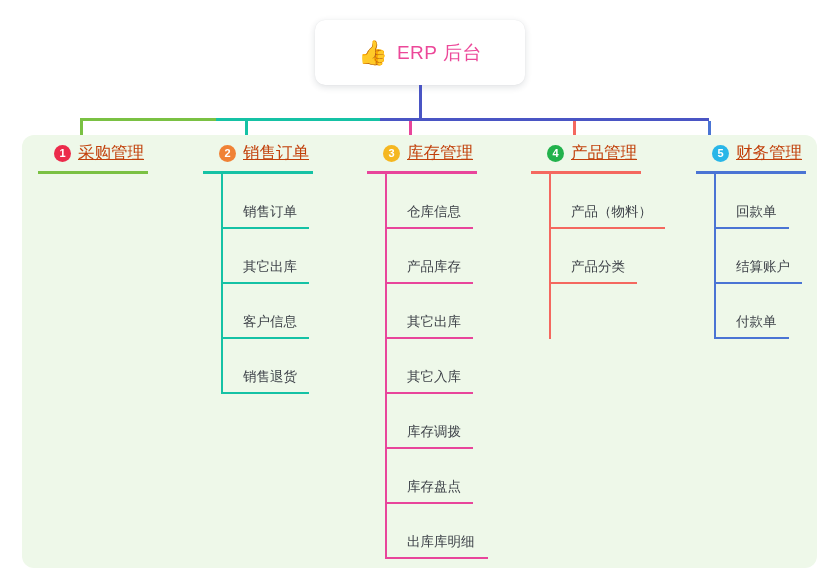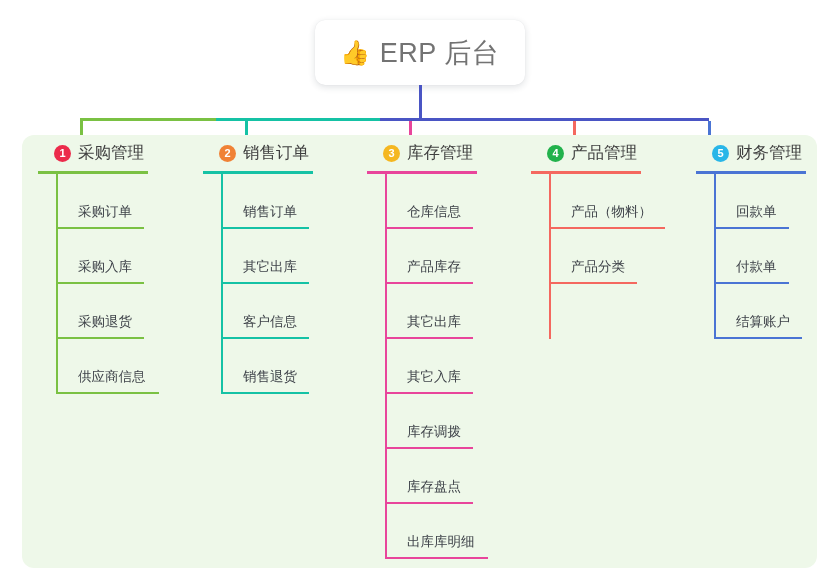--- a/index.html
+++ b/index.html
@@ -30,23 +30,23 @@
     align-items: center;
     justify-content: center;
     gap: 9px;
     box-sizing: border-box;
   }
   #root-card .thumb {
     font-size: 24px;
     line-height: 1;
   }
   #root-card .root-title {
-    font-size: 27px;
+    font-size: 19px;
     letter-spacing: 0.5px;
-    color: #737373;
+    color: #ec4899;
     white-space: nowrap;
   }
 
   
   .conn {
     position: absolute;
   }
   #stem-root {
     left: 419px;
     top: 85px;
@@ -93,22 +93,23 @@
     border-radius: 50%;
     color: #ffffff;
     font-size: 11px;
     line-height: 17px;
     text-align: center;
     font-weight: bold;
     flex: none;
   }
   .col-title {
     font-size: 16.5px;
-    color: #404040;
+    color: #c2410c;
     white-space: nowrap;
+    text-decoration: underline;
   }
   .head-rule {
     height: 3px;
     margin-top: 6px;
   }
   .items {
     position: relative;
     margin-left: 18px;
     padding-left: 0;
   }
@@ -163,39 +164,20 @@
 
 <div id="panel"></div>
 
 <div id="columns-layer">
     <div class="column" style="left: 38px;">
       <div class="col-head">
         <span class="badge" style="background: rgb(236, 43, 75);">1</span>
         <span class="col-title">采购管理</span>
       </div>
       <div class="head-rule" style="background: rgb(122, 193, 67); width: 110px; margin-left: 0px;"></div>
-      <div class="items">
-        <div class="spine" style="background: rgb(122, 193, 67); height: 220px;"></div>
-        <div class="item">
-          <span class="item-label">采购订单</span>
-          <div class="item-rule" style="background: rgb(122, 193, 67); width: 88px;"></div>
-        </div>
-        <div class="item">
-          <span class="item-label">采购入库</span>
-          <div class="item-rule" style="background: rgb(122, 193, 67); width: 88px;"></div>
-        </div>
-        <div class="item">
-          <span class="item-label">采购退货</span>
-          <div class="item-rule" style="background: rgb(122, 193, 67); width: 88px;"></div>
-        </div>
-        <div class="item">
-          <span class="item-label">供应商信息</span>
-          <div class="item-rule" style="background: rgb(122, 193, 67); width: 103px;"></div>
-        </div>
-      </div>
     </div>
     <div class="column" style="left: 203px;">
       <div class="col-head">
         <span class="badge" style="background: rgb(240, 130, 54);">2</span>
         <span class="col-title">销售订单</span>
       </div>
       <div class="head-rule" style="background: rgb(21, 194, 165); width: 110px; margin-left: 0px;"></div>
       <div class="items">
         <div class="spine" style="background: rgb(21, 194, 165); height: 220px;"></div>
         <div class="item">
@@ -278,22 +260,22 @@
         <span class="col-title">财务管理</span>
       </div>
       <div class="head-rule" style="background: rgb(74, 116, 212); width: 110px; margin-left: 0px;"></div>
       <div class="items">
         <div class="spine" style="background: rgb(74, 116, 212); height: 165px;"></div>
         <div class="item">
           <span class="item-label">回款单</span>
           <div class="item-rule" style="background: rgb(74, 116, 212); width: 75px;"></div>
         </div>
         <div class="item">
+          <span class="item-label">结算账户</span>
+          <div class="item-rule" style="background: rgb(74, 116, 212); width: 88px;"></div>
+        </div>
+        <div class="item">
           <span class="item-label">付款单</span>
           <div class="item-rule" style="background: rgb(74, 116, 212); width: 75px;"></div>
         </div>
-        <div class="item">
-          <span class="item-label">结算账户</span>
-          <div class="item-rule" style="background: rgb(74, 116, 212); width: 88px;"></div>
-        </div>
       </div>
     </div>
   </div>
 
 </body></html>

